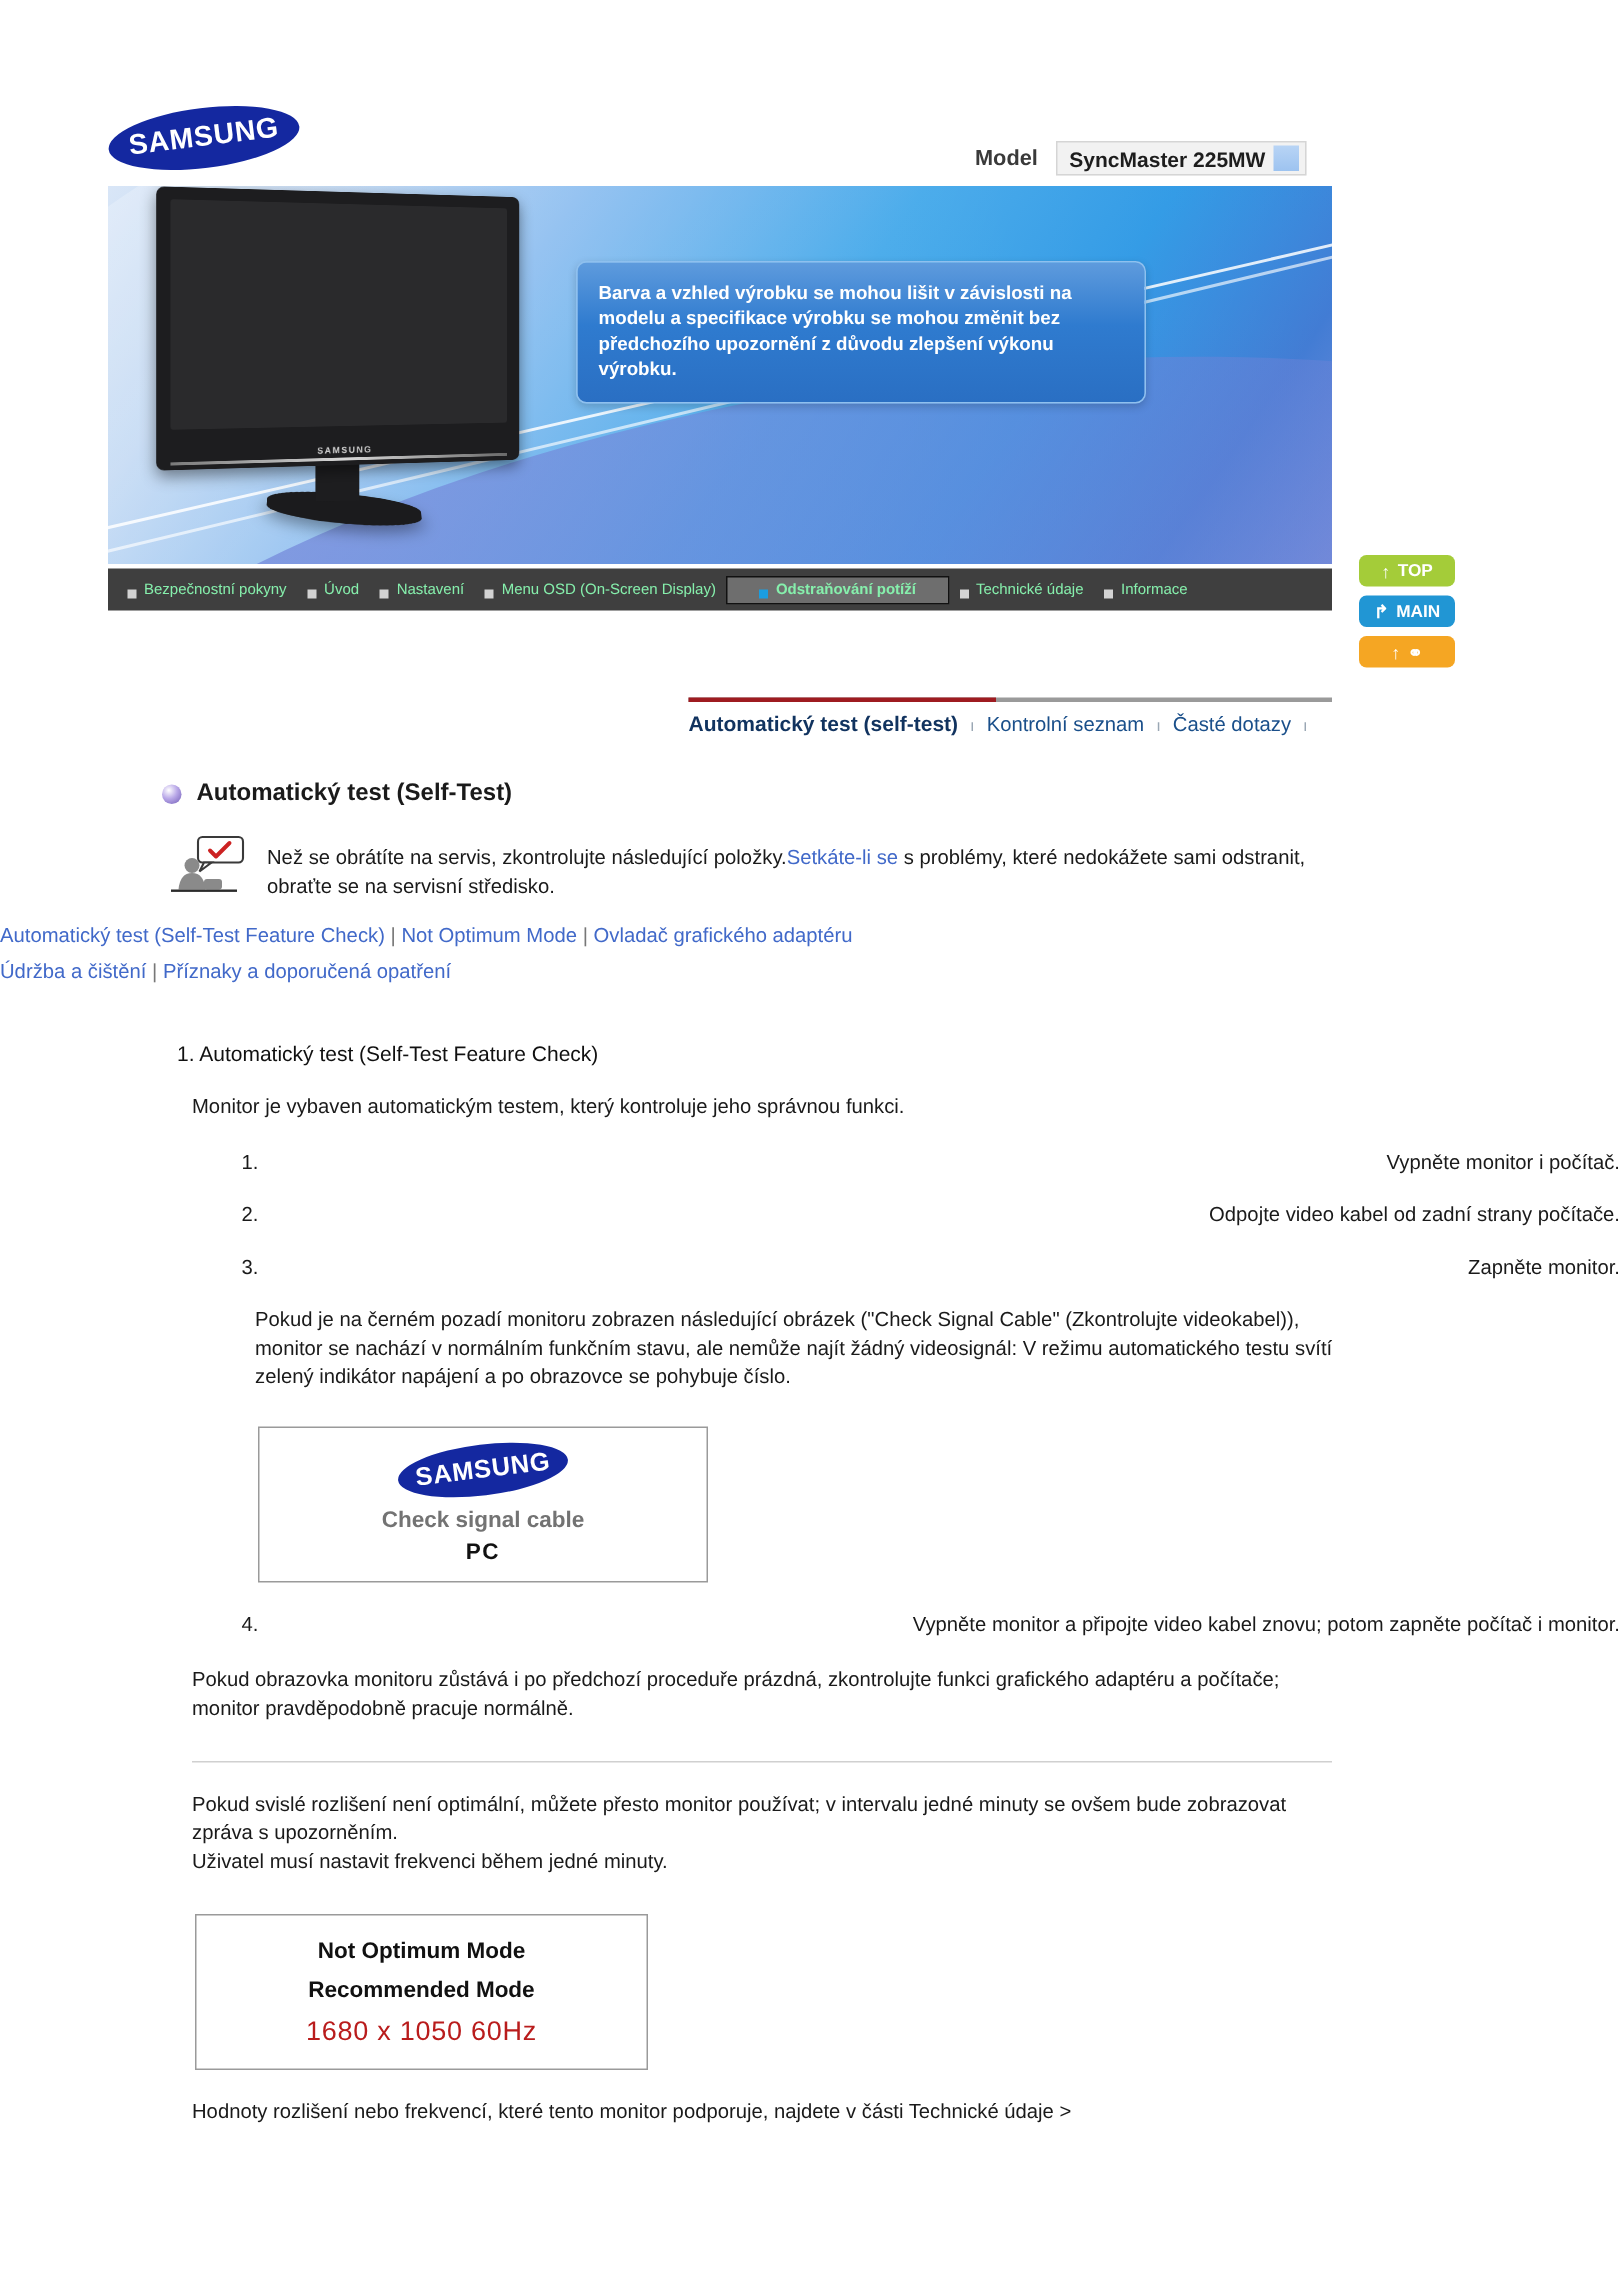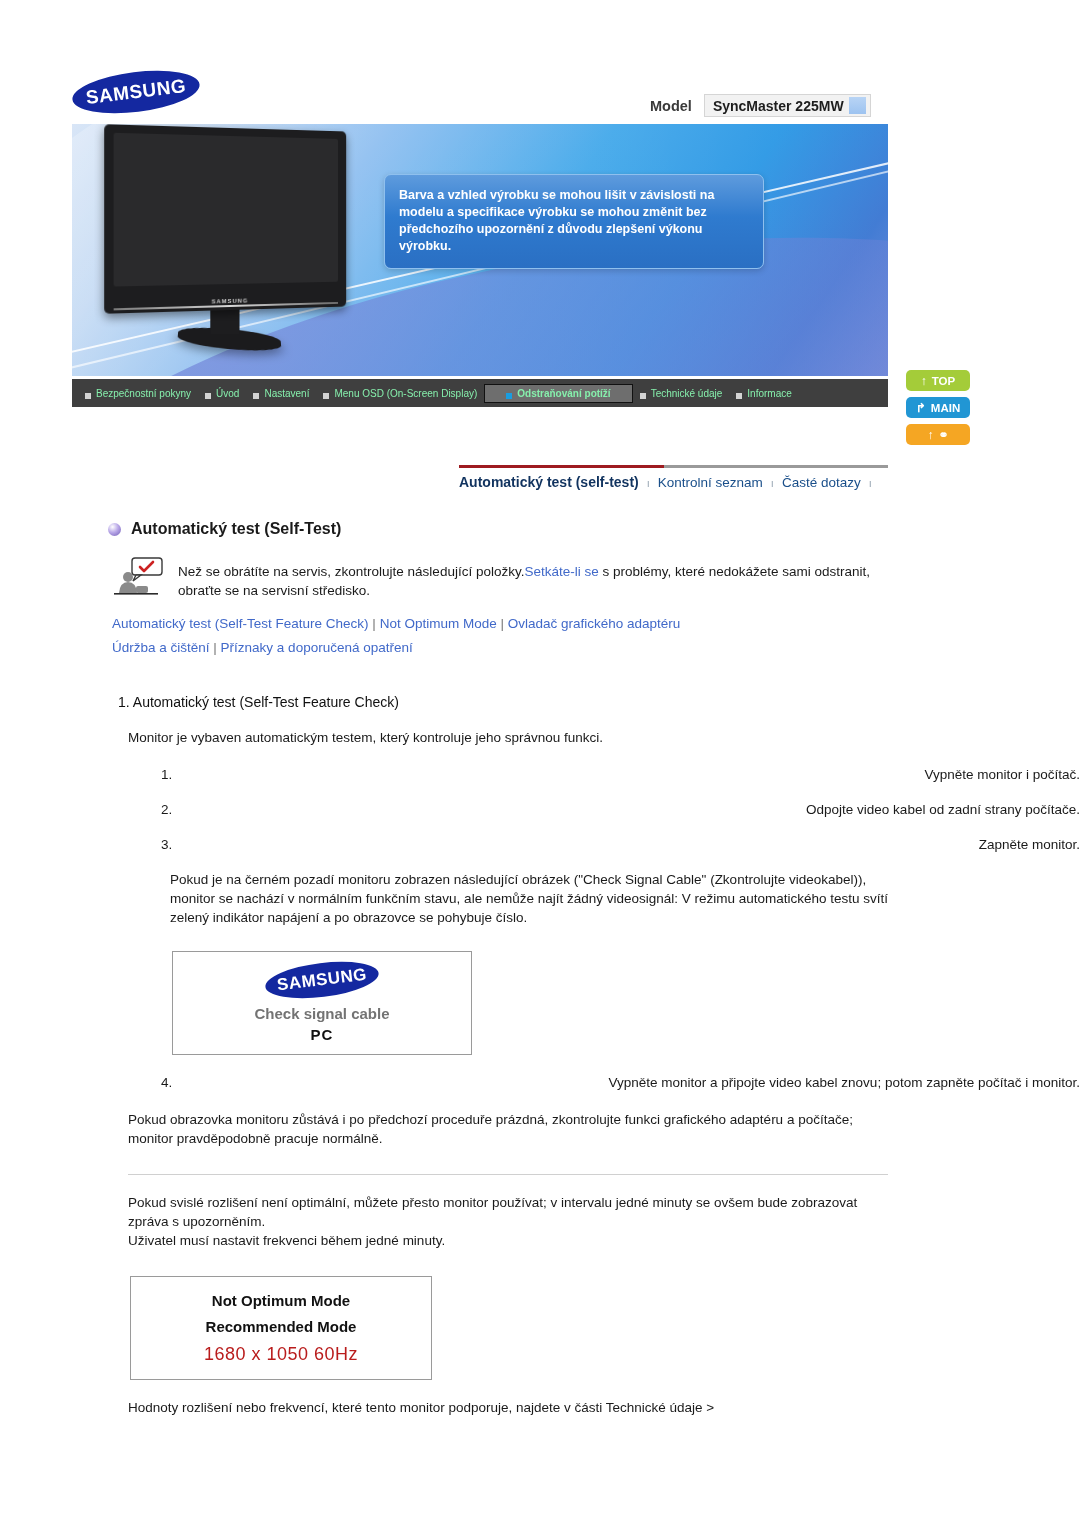--- a/index.html
+++ b/index.html
@@ -356,21 +356,20 @@
   }
   .intro-text {
     font-size: 13.5px;
     line-height: 19px;
     color: #1a1a1a;
     padding-top: 4px;
   }
   .intro-text .lnk { color: #4169c9; }
 
   .linkline {
-    margin-left: 112px;
     font-size: 13.5px;
     line-height: 24px;
     color: #4169c9;
   }
   .linkline .pipe { color: #777; }
   .linkline.first { margin-top: 12px; }
 
   .h-num {
     margin: 34px 0 0 118px;
     font-size: 14px;

